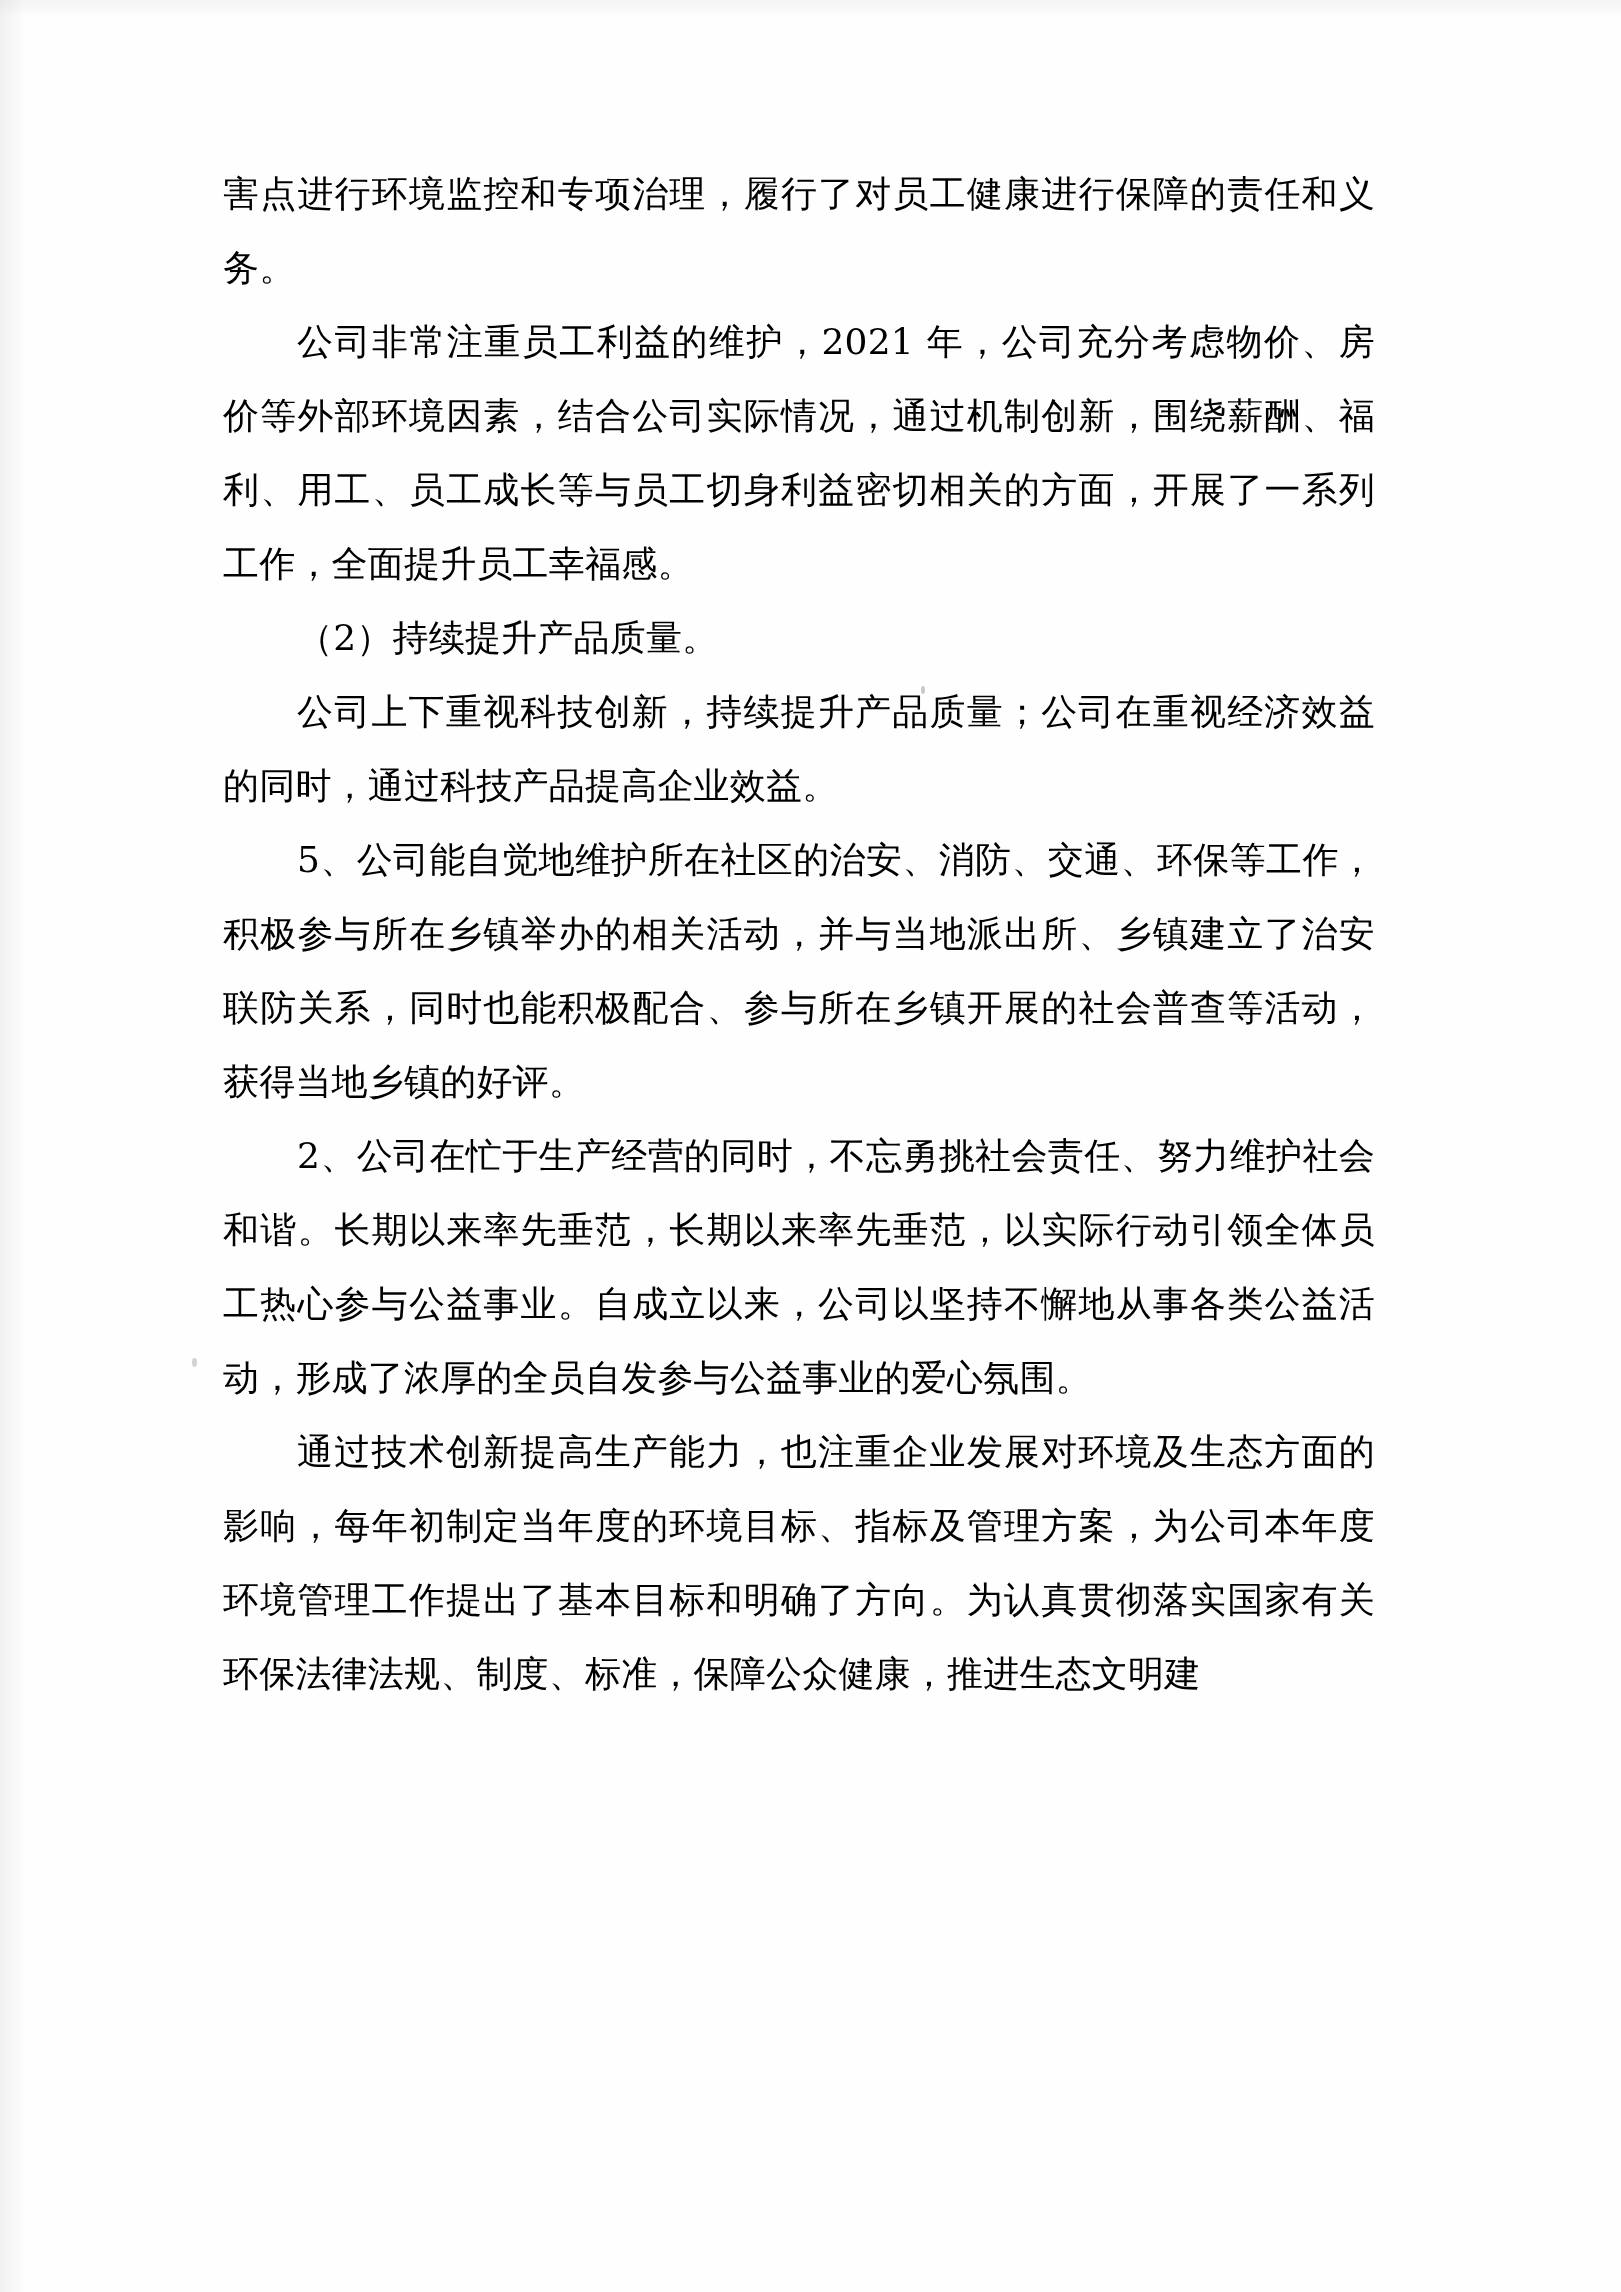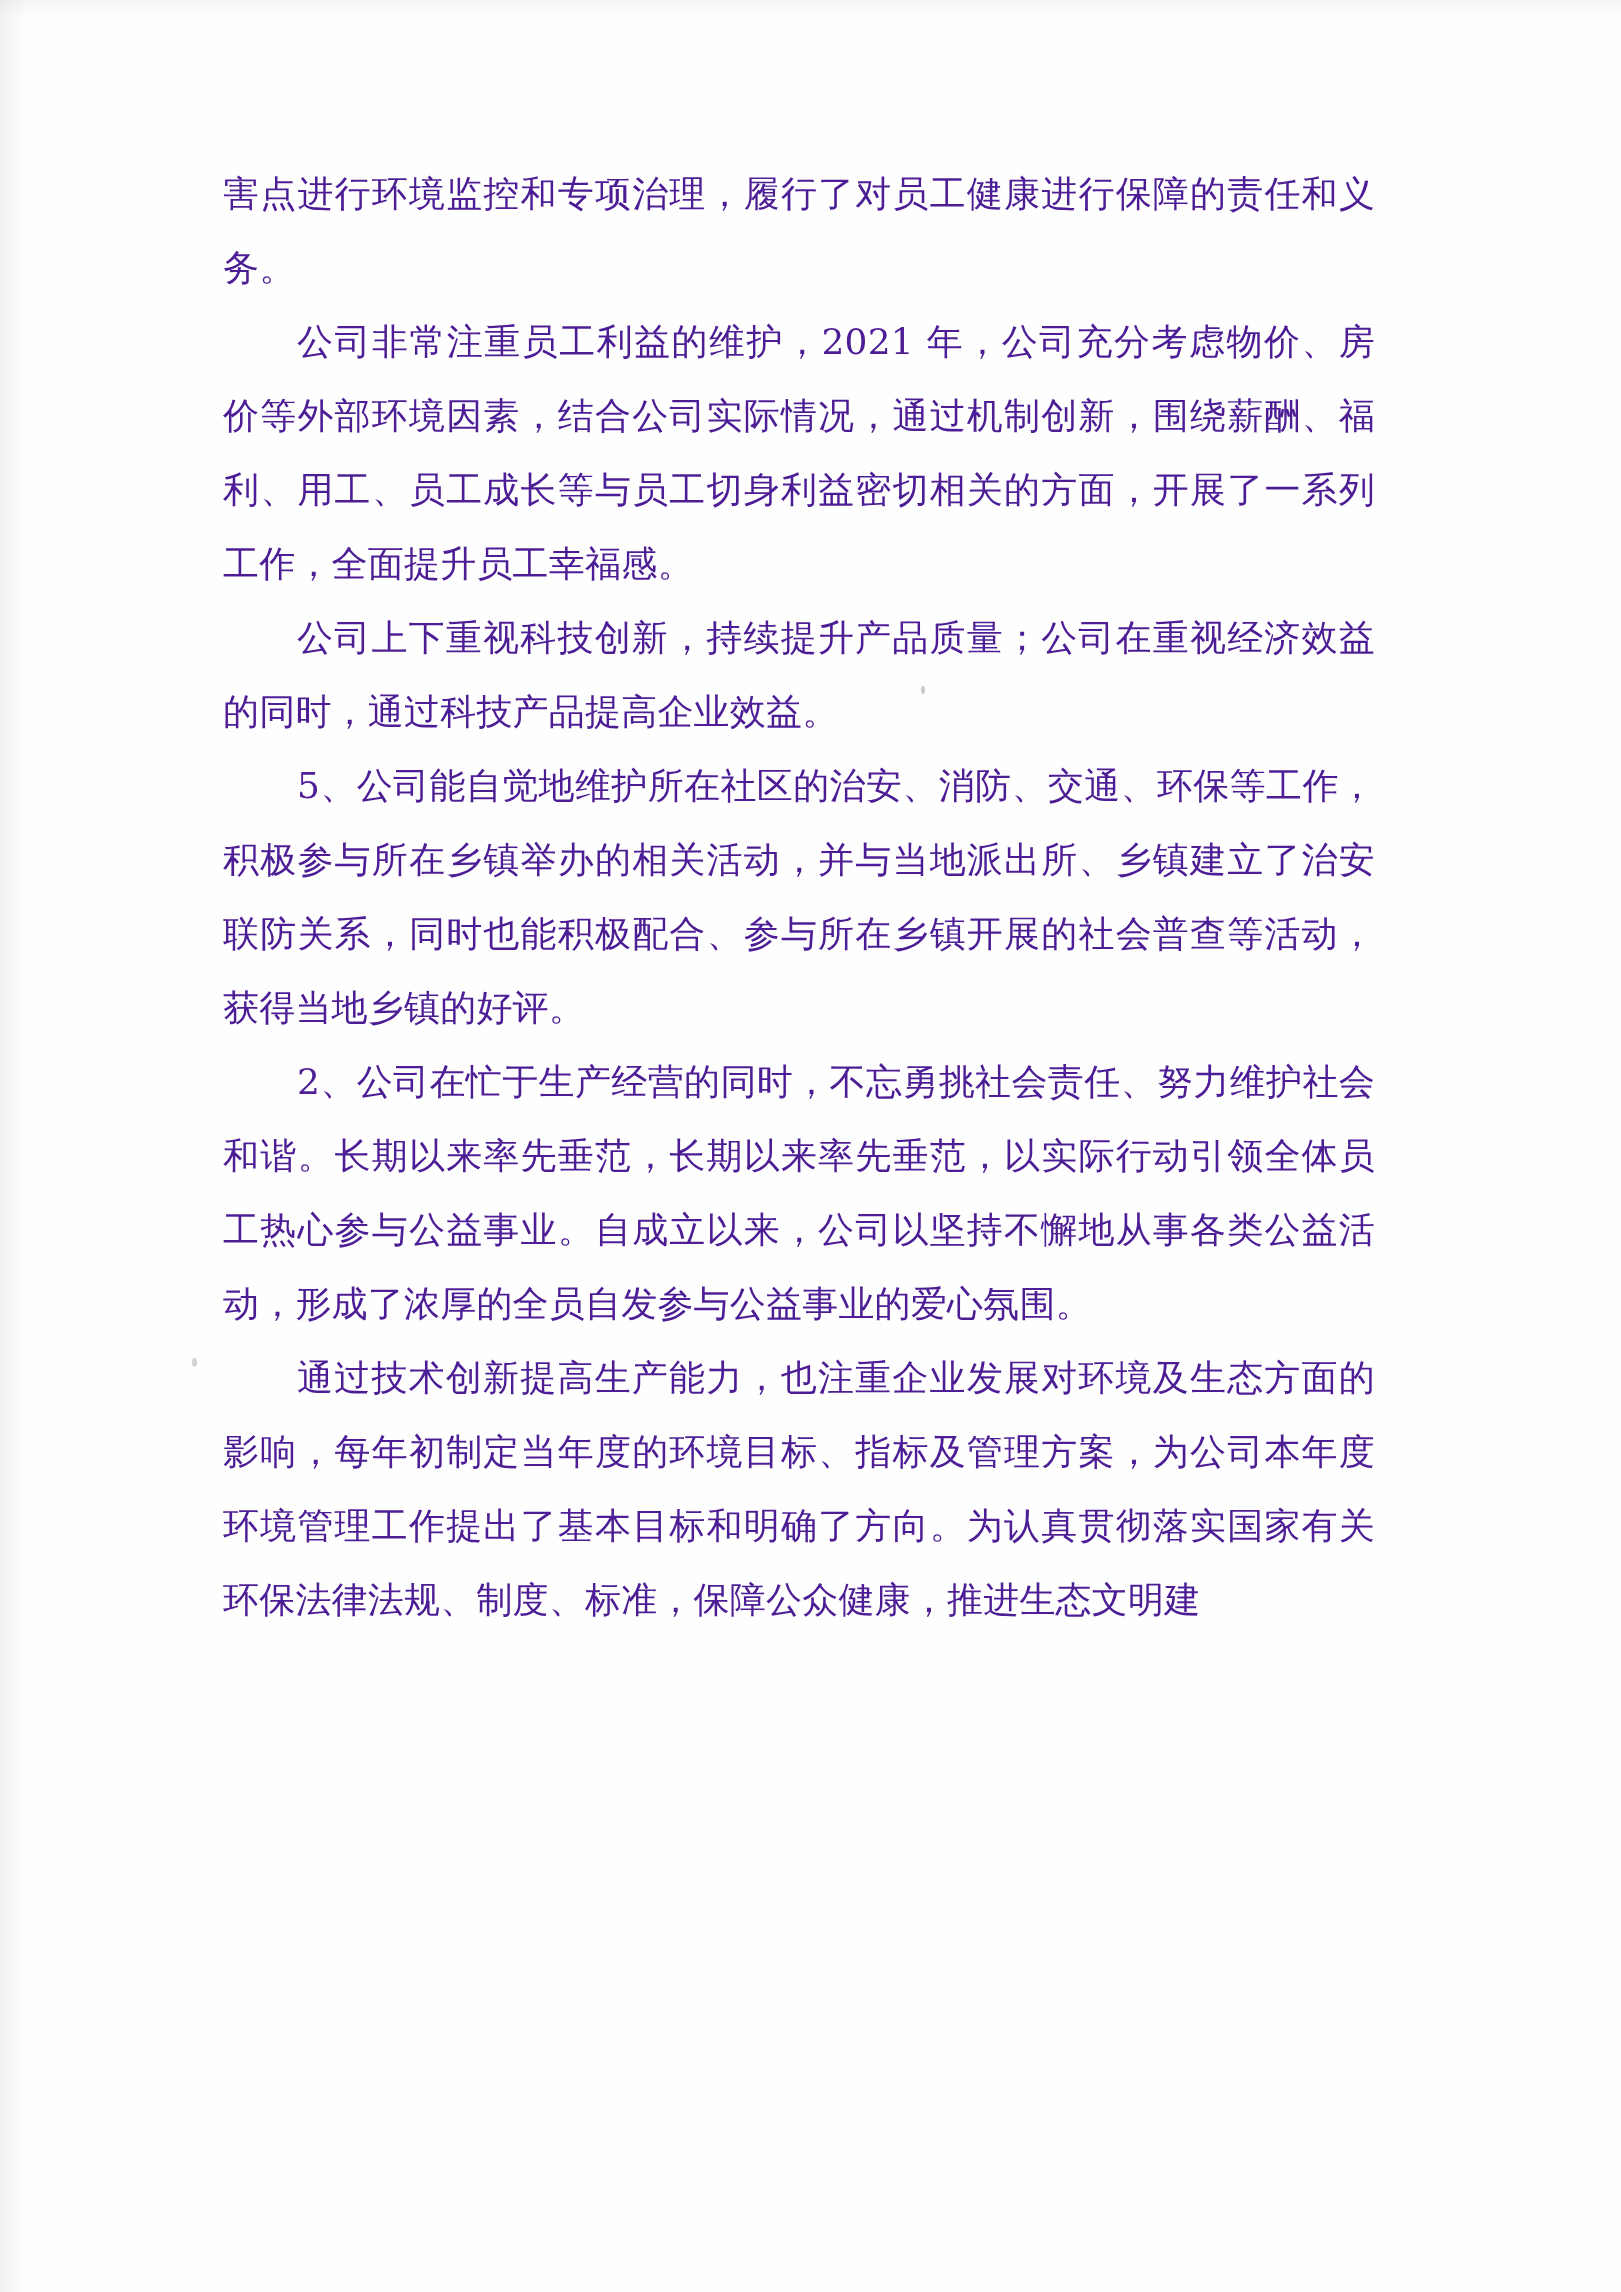--- a/index.html
+++ b/index.html
@@ -18,21 +18,21 @@
   .page-inner {
     position: absolute;
     left: 223px;
     top: 157px;
     width: 1157px;
   }
   .para {
     font-family: "DejaVu Serif", "Liberation Serif", serif;
     font-size: 36px;
     line-height: 74px;
-    color: #4c1d95;
+    color: #000000;
     text-align: justify;
     text-justify: inter-ideograph;
     margin: 0 5px 0 0;
     letter-spacing: 0.2px;
     word-break: break-all;
   }
   .indent {
     text-indent: 74px;
   }
   .speck {
@@ -61,19 +61,20 @@
 <div class="page">
   <div class="edge-shadow-left"></div>
   <div class="edge-shadow-top"></div>
 
   <div class="speck speck-a"></div>
   <div class="speck speck-b"></div>
 
   <div class="page-inner">
     <p class="para">害点进行环境监控和专项治理，履行了对员工健康进行保障的责任和义务。</p>
     <p class="para indent">公司非常注重员工利益的维护，2021 年，公司充分考虑物价、房价等外部环境因素，结合公司实际情况，通过机制创新，围绕薪酬、福利、用工、员工成长等与员工切身利益密切相关的方面，开展了一系列工作，全面提升员工幸福感。</p>
+    <p class="para indent">（2）持续提升产品质量。</p>
     <p class="para indent">公司上下重视科技创新，持续提升产品质量；公司在重视经济效益的同时，通过科技产品提高企业效益。</p>
     <p class="para indent">5、公司能自觉地维护所在社区的治安、消防、交通、环保等工作，积极参与所在乡镇举办的相关活动，并与当地派出所、乡镇建立了治安联防关系，同时也能积极配合、参与所在乡镇开展的社会普查等活动，获得当地乡镇的好评。</p>
     <p class="para indent">2、公司在忙于生产经营的同时，不忘勇挑社会责任、努力维护社会和谐。长期以来率先垂范，长期以来率先垂范，以实际行动引领全体员工热心参与公益事业。自成立以来，公司以坚持不懈地从事各类公益活动，形成了浓厚的全员自发参与公益事业的爱心氛围。</p>
     <p class="para indent">通过技术创新提高生产能力，也注重企业发展对环境及生态方面的影响，每年初制定当年度的环境目标、指标及管理方案，为公司本年度环境管理工作提出了基本目标和明确了方向。为认真贯彻落实国家有关环保法律法规、制度、标准，保障公众健康，推进生态文明建</p>
   </div>
 </div>
 
 
 </body></html>

